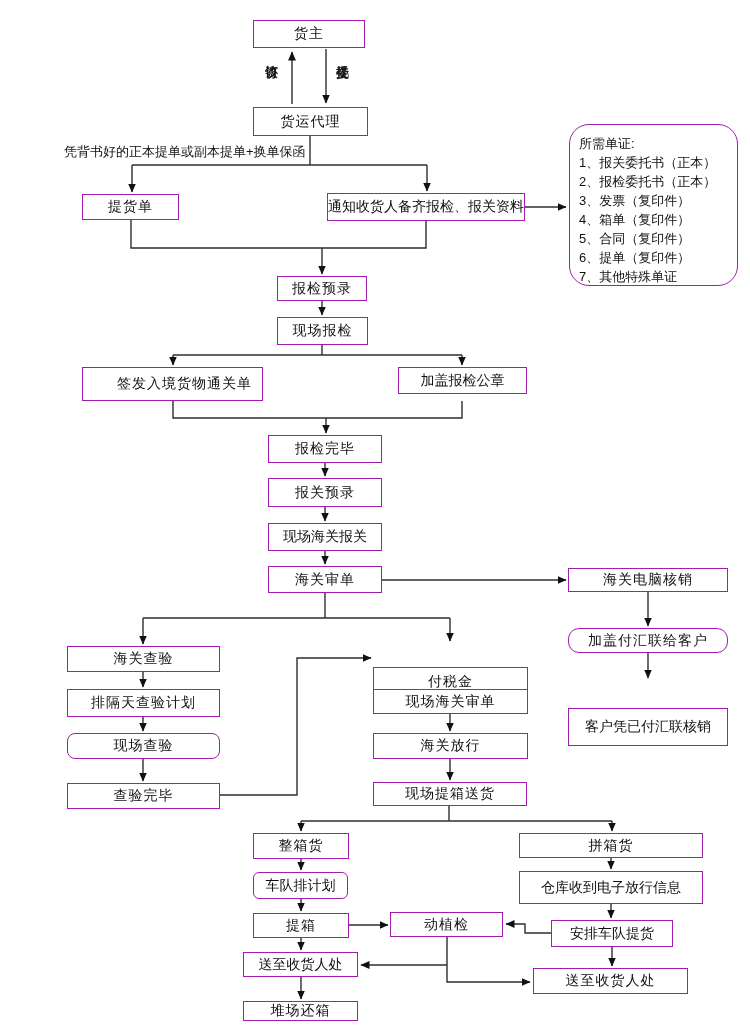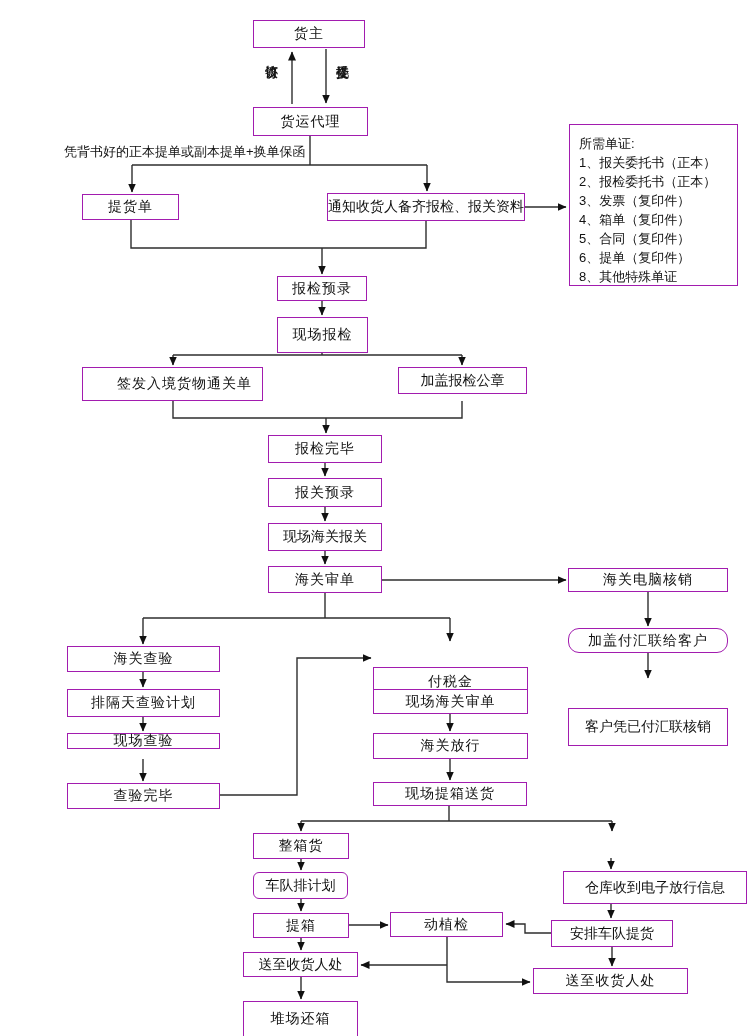--- a/index.html
+++ b/index.html
@@ -108,57 +108,58 @@
 
   <div class="edge-label vlabel" style="left:263px;top:55px;">签订协议</div>
   <div class="edge-label vlabel" style="left:334px;top:55px;">接受委托</div>
   <div class="edge-label" style="left:64px;top:143px;">凭背书好的正本提单或副本提单+换单保函</div>
 
   <div class="node" style="left:253px;top:20px;width:112px;height:28px;">货主</div>
   <div class="node" style="left:253px;top:107px;width:115px;height:29px;">货运代理</div>
   <div class="node" style="left:82px;top:194px;width:97px;height:26px;">提货单</div>
   <div class="node" style="left:327px;top:193px;width:198px;height:28px;letter-spacing:0;">通知收货人备齐报检、报关资料</div>
 
-  <div class="node docbox" style="left:569px;top:124px;width:169px;height:162px;">
+  <div class="node docbox" style="left:569px;top:124px;width:169px;height:162px;border-radius:20px;">
     <div>所需单证:</div>
     <div>1、报关委托书（正本）</div>
     <div>2、报检委托书（正本）</div>
     <div>3、发票（复印件）</div>
     <div>4、箱单（复印件）</div>
     <div>5、合同（复印件）</div>
     <div>6、提单（复印件）</div>
-    <div>8、其他特殊单证</div>
+    <div>7、其他特殊单证</div>
   </div>
 
   <div class="node" style="left:277px;top:276px;width:90px;height:25px;">报检预录</div>
-  <div class="node" style="left:277px;top:317px;width:91px;height:36px;">现场报检</div>
+  <div class="node" style="left:277px;top:317px;width:91px;height:28px;">现场报检</div>
   <div class="node" style="left:82px;top:367px;width:181px;height:34px;padding-left:24px;">签发入境货物通关单</div>
   <div class="node" style="left:398px;top:367px;width:129px;height:27px;letter-spacing:0;">加盖报检公章</div>
   <div class="node" style="left:268px;top:435px;width:114px;height:28px;">报检完毕</div>
   <div class="node" style="left:268px;top:478px;width:114px;height:29px;">报关预录</div>
   <div class="node" style="left:268px;top:523px;width:114px;height:28px;letter-spacing:0;">现场海关报关</div>
   <div class="node" style="left:268px;top:566px;width:114px;height:27px;">海关审单</div>
 
   <div class="node" style="left:568px;top:568px;width:160px;height:24px;">海关电脑核销</div>
   <div class="node" style="left:568px;top:628px;width:160px;height:25px;border-radius:11px;">加盖付汇联给客户</div>
   <div class="node" style="left:568px;top:680px;width:160px;height:38px;letter-spacing:0;margin-top:28px;">客户凭已付汇联核销</div>
 
   <div class="node" style="left:67px;top:646px;width:153px;height:26px;">海关查验</div>
   <div class="node" style="left:67px;top:689px;width:153px;height:28px;">排隔天查验计划</div>
-  <div class="node" style="left:67px;top:733px;width:153px;height:16px;">现场查验</div>
+  <div class="node" style="left:67px;top:733px;width:153px;height:26px;border-radius:8px;">现场查验</div>
   <div class="node" style="left:67px;top:783px;width:153px;height:26px;">查验完毕</div>
 
   <div class="node" style="left:373px;top:643px;width:155px;height:29px;margin-top:24px;">付税金</div>
   <div class="node" style="left:373px;top:689px;width:155px;height:25px;">现场海关审单</div>
   <div class="node" style="left:373px;top:733px;width:155px;height:26px;">海关放行</div>
   <div class="node" style="left:373px;top:782px;width:154px;height:24px;">现场提箱送货</div>
 
   <div class="node" style="left:253px;top:833px;width:96px;height:26px;">整箱货</div>
+  <div class="node" style="left:519px;top:833px;width:184px;height:25px;">拼箱货</div>
   <div class="node" style="left:253px;top:872px;width:95px;height:27px;letter-spacing:0;border-radius:6px;">车队排计划</div>
-  <div class="node" style="left:519px;top:871px;width:184px;height:33px;letter-spacing:0;margin-left:44px;">仓库收到电子放行信息</div>
+  <div class="node" style="left:519px;top:871px;width:184px;height:33px;letter-spacing:0;">仓库收到电子放行信息</div>
   <div class="node" style="left:253px;top:913px;width:96px;height:25px;">提箱</div>
   <div class="node" style="left:390px;top:912px;width:113px;height:25px;">动植检</div>
   <div class="node" style="left:551px;top:920px;width:122px;height:27px;letter-spacing:0;">安排车队提货</div>
   <div class="node" style="left:243px;top:952px;width:115px;height:25px;letter-spacing:0;">送至收货人处</div>
   <div class="node" style="left:533px;top:968px;width:155px;height:26px;">送至收货人处</div>
-  <div class="node" style="left:243px;top:1001px;width:115px;height:36px;">堆场还箱</div>
+  <div class="node" style="left:243px;top:1001px;width:115px;height:20px;">堆场还箱</div>
 
 </div>
 
 </body></html>

